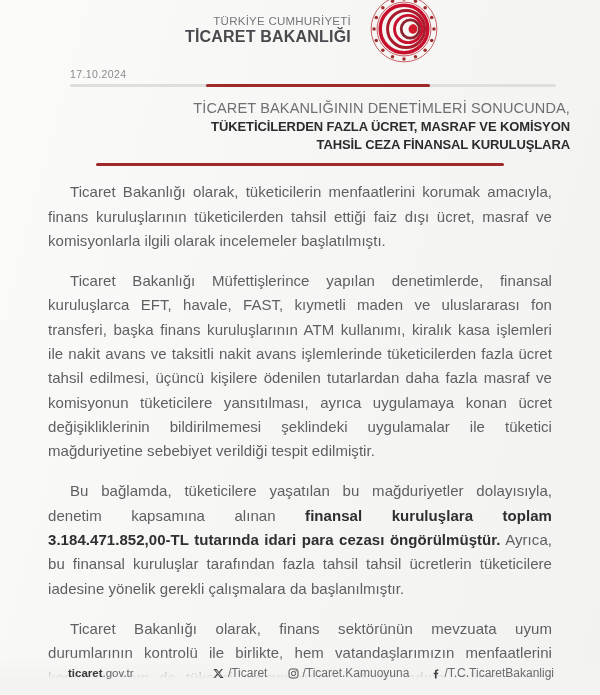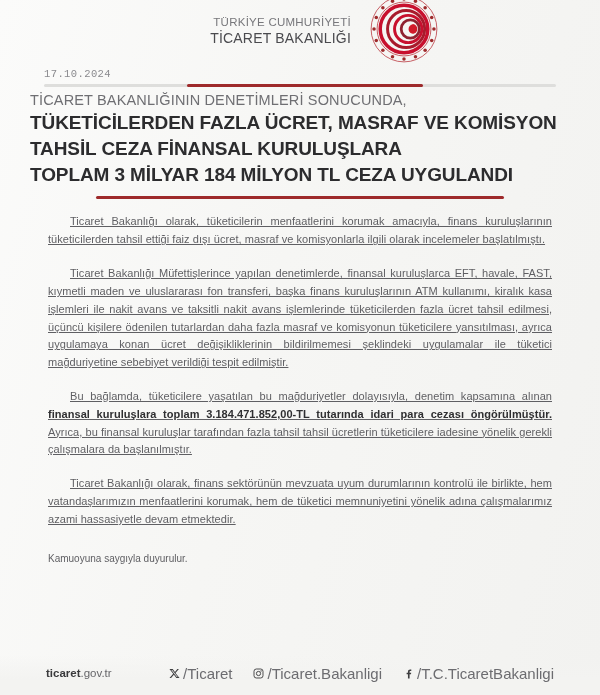--- a/index.html
+++ b/index.html
@@ -39,41 +39,40 @@
   }
   .mast-text.left { text-align: right; width: 190px; }
   .mast-text.right { text-align: left; width: 190px; }
   .mast-line1 {
     font-size: 11.5px;
     letter-spacing: 0.25px;
     color: #77777b;
     white-space: nowrap;
   }
   .mast-line2 {
-    font-size: 14px;
-    font-weight: normal;
+    font-size: 16px;
+    font-weight: bold;
     letter-spacing: 0.2px;
     color: #4a4a4e;
     white-space: nowrap;
   }
 
   .logo-wrap {
     width: 70px;
     height: 70px;
     flex: 0 0 70px;
     position: relative;
     margin-top: -4px;
   }
   .logo-wrap svg { display: block; }
 
   
   .date-row {
     position: relative;
-    margin: 6px 44px 0 44px;
-    font-family: Liberation Mono, monospace;
+    margin: 6px 44px 0 70px;
   }
   .date-text {
     font-size: 10.5px;
     color: #8a8a8e;
     letter-spacing: 0.4px;
     padding-bottom: 4px;
   }
   .rule-top {
     position: relative;
     height: 3px;
@@ -85,32 +84,32 @@
     left: 28%;
     width: 46%;
     top: 0;
     height: 3px;
     background: #9e2a2b;
     border-radius: 2px;
   }
 
   
   .title-block {
-    margin: 4px 30px 0 30px;
-    text-align: left;
+    margin: 12px 30px 0 30px;
+    text-align: right;
   }
   .title-sub {
     font-size: 14.5px;
     letter-spacing: 0.15px;
     color: #6f6f73;
     line-height: 1.34;
     white-space: nowrap;
   }
   .title-main {
-    font-size: 19px;
+    font-size: 13px;
     font-weight: bold;
     color: #2c2c2e;
     line-height: 1.30;
     letter-spacing: -0.1px;
     margin-top: 1px;
     white-space: nowrap;
   }
   .rule-bottom {
     margin: 9px auto 0 auto;
     width: 408px;
@@ -119,27 +118,26 @@
     border-radius: 2px;
   }
 
   
   .body-wrap {
     margin: 0 48px;
     padding-top: 14px;
   }
   p.para {
     margin: 0 0 16px 0;
-    font-size: 11px;
+    font-size: 15px;
     line-height: 1.62;
     color: #5f5f63;
     text-align: justify;
     text-indent: 22px;
     letter-spacing: 0.05px;
-    text-decoration: underline;
   }
   p.para:last-of-type { margin-bottom: 0; }
   p.closing {
     margin: 22px 0 0 0;
     font-size: 10px;
     line-height: 1.6;
     color: #5f5f63;
     text-indent: 0;
   }
   .hl {
@@ -157,33 +155,34 @@
     display: flex;
     align-items: center;
     padding: 0 46px 4px 46px;
     box-sizing: border-box;
     background: linear-gradient(180deg, rgba(242,242,240,0) 0%, #f3f3f1 60%);
   }
   .site {
     font-size: 11.5px;
     color: #66666a;
     white-space: nowrap;
+    margin-left: 22px;
   }
   .site b { color: #3a3a3c; font-weight: bold; }
   .socials {
     margin-left: auto;
     display: flex;
     align-items: center;
     gap: 20px;
   }
   .social {
     display: flex;
     align-items: center;
     gap: 3px;
-    font-size: 15px;
+    font-size: 12px;
     color: #6c6c70;
     white-space: nowrap;
   }
   .social .glyph {
     display: inline-flex;
     align-items: center;
     justify-content: center;
     width: 12px;
     height: 12px;
     color: #3e3e40;
@@ -241,21 +240,20 @@
     <div class="date-text">17.10.2024</div>
     <div class="rule-top">
       <div class="rule-accent"></div>
     </div>
   </div>
 
   <div class="title-block">
     <div class="title-sub">TİCARET BAKANLIĞININ DENETİMLERİ SONUCUNDA,</div>
     <div class="title-main">TÜKETİCİLERDEN FAZLA ÜCRET, MASRAF VE KOMİSYON</div>
     <div class="title-main">TAHSİL CEZA FİNANSAL KURULUŞLARA</div>
-    <div class="title-main">TOPLAM 3 MİLYAR 184 MİLYON TL CEZA UYGULANDI</div>
     <div class="rule-bottom"></div>
   </div>
 
   <div class="body-wrap">
 
     <p class="para">Ticaret Bakanlığı olarak, tüketicilerin menfaatlerini korumak amacıyla, finans kuruluşlarının tüketicilerden tahsil ettiği faiz dışı ücret, masraf ve komisyonlarla ilgili olarak incelemeler başlatılmıştı.</p>
 
     <p class="para">Ticaret Bakanlığı Müfettişlerince yapılan denetimlerde, finansal kuruluşlarca EFT, havale, FAST, kıymetli maden ve uluslararası fon transferi, başka finans kuruluşlarının ATM kullanımı, kiralık kasa işlemleri ile nakit avans ve taksitli nakit avans işlemlerinde tüketicilerden fazla ücret tahsil edilmesi, üçüncü kişilere ödenilen tutarlardan daha fazla masraf ve komisyonun tüketicilere yansıtılması, ayrıca uygulamaya konan ücret değişikliklerinin bildirilmemesi şeklindeki uygulamalar ile tüketici mağduriyetine sebebiyet verildiği tespit edilmiştir.</p>
 
     <p class="para"><span>Bu bağlamda, tüketicilere yaşatılan bu mağduriyetler dolayısıyla, denetim kapsamına alınan </span><span class="hl">finansal kuruluşlara toplam 3.184.471.852,00-TL tutarında idari para cezası öngörülmüştür.</span><span> Ayrıca, bu finansal kuruluşlar tarafından fazla tahsil tahsil ücretlerin tüketicilere iadesine yönelik gerekli çalışmalara da başlanılmıştır.</span></p>
@@ -282,21 +280,21 @@
       </div>
 
       <div class="social">
         <span class="glyph">
           <svg width="11" height="11" viewBox="0 0 24 24" aria-hidden="true">
             <rect x="2.2" y="2.2" width="19.6" height="19.6" rx="5" ry="5" fill="none" stroke="currentColor" stroke-width="2"></rect>
             <circle cx="12" cy="12" r="4.6" fill="none" stroke="currentColor" stroke-width="2"></circle>
             <circle cx="17.6" cy="6.4" r="1.5" fill="currentColor"></circle>
           </svg>
         </span>
-        <span>/Ticaret.Bakanligi</span>
+        <span>/Ticaret.Kamuoyuna</span>
       </div>
 
       <div class="social">
         <span class="glyph">
           <svg width="11" height="11" viewBox="0 0 24 24" aria-hidden="true">
             <path fill="currentColor" d="M15.6 3.2c-2.9 0-4.8 1.8-4.8 5v2.3H7.9v3.4h2.9v8.9h3.6v-8.9h3l0.5-3.4h-3.5V8.6c0-1.3 0.4-2.1 2-2.1h1.7V3.4c-0.6-0.1-1.6-0.2-2.5-0.2z"></path>
           </svg>
         </span>
         <span>/T.C.TicaretBakanligi</span>
       </div>

